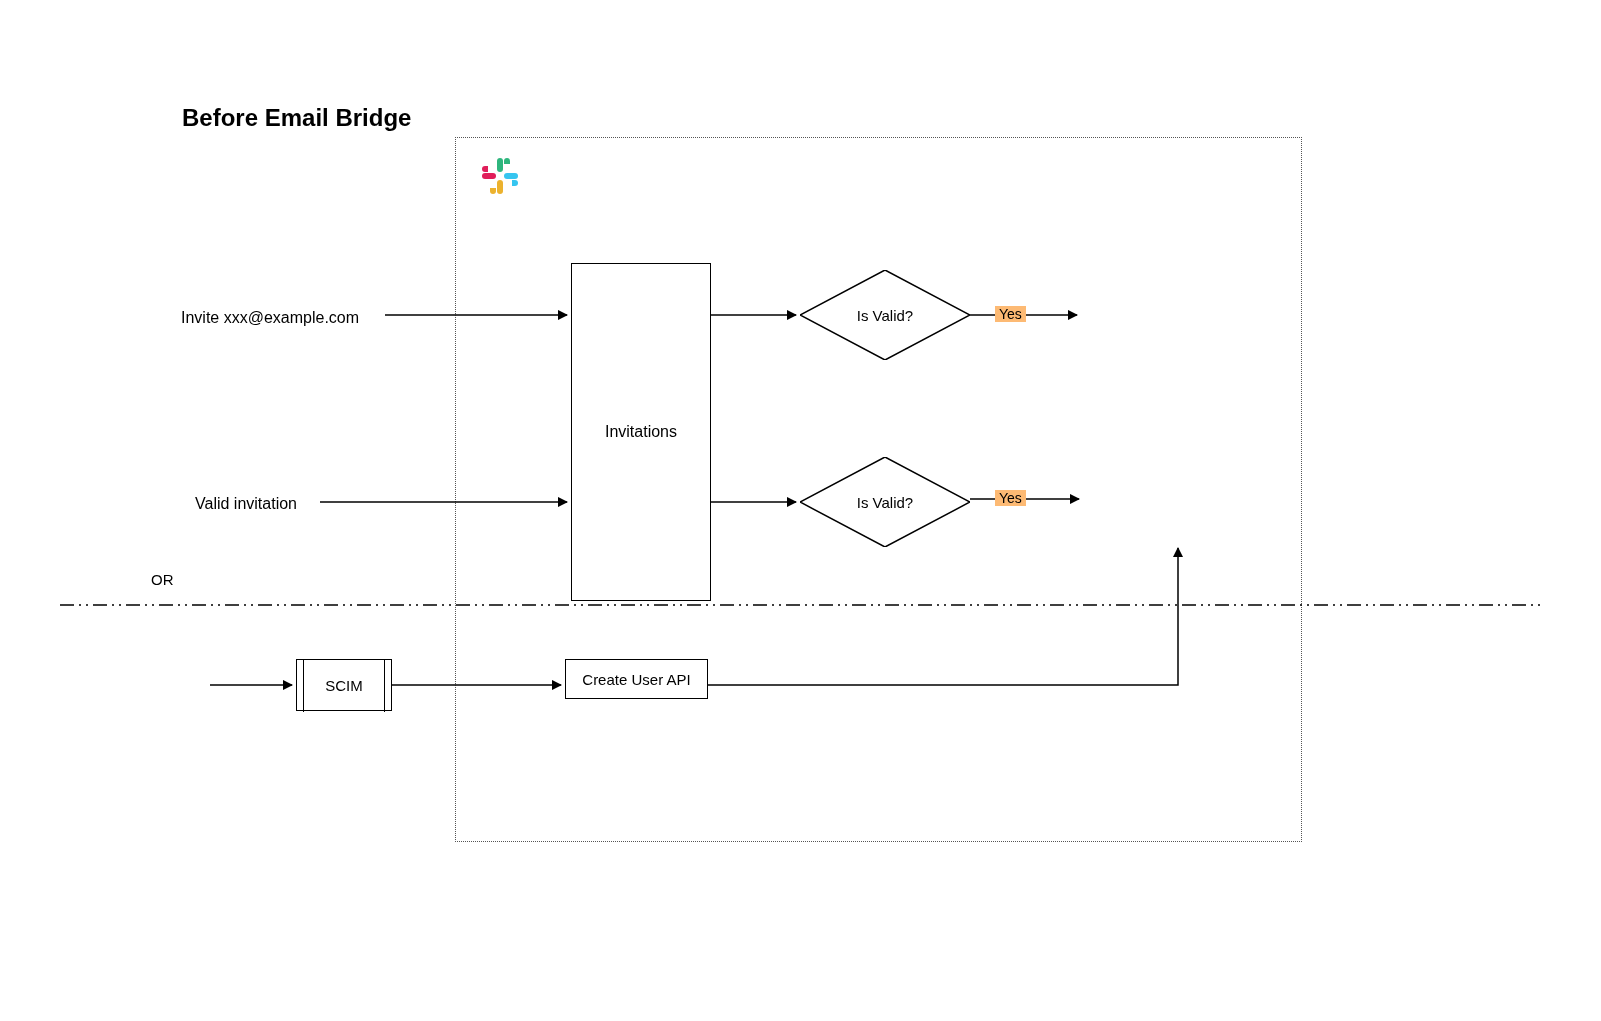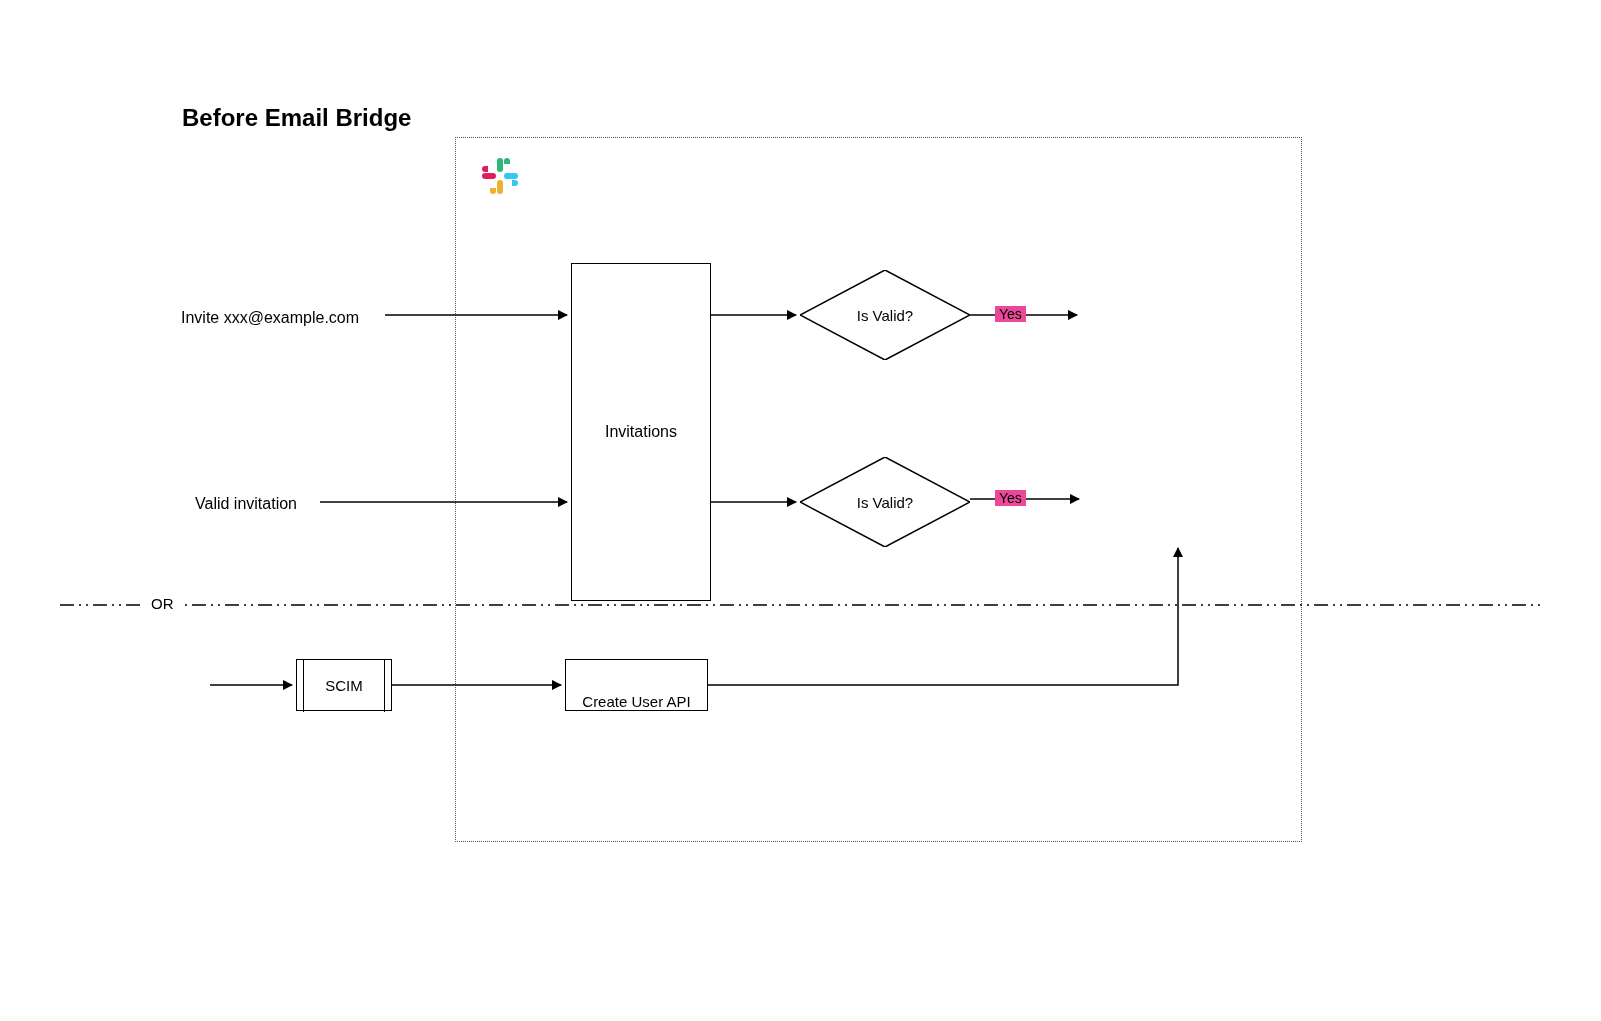--- a/index.html
+++ b/index.html
@@ -60,21 +60,21 @@
     position: absolute;
     overflow: visible;
   }
   .edge line {
     stroke: #000;
     stroke-width: 1.5;
   }
   .edge-label {
     position: absolute;
     font-size: 14px;
-    background: #ec4899;
+    background: #fdba74;
     padding: 0 4px;
   }
   .or-label {
     position: absolute;
     font-size: 15px;
     background: #fff;
     padding: 0 6px;
   }
   
   .doc-stack {
@@ -196,28 +196,28 @@
   <div class="edge-label" style="left:995px; top:306px;">Yes</div>
 
   <svg class="edge" style="left:970px; top:494px; width:117px; height:10px;">
     <line x1="0" y1="5" x2="109" y2="5" marker-end="url(#arrow)"></line>
   </svg>
   <div class="edge-label" style="left:995px; top:490px;">Yes</div>
 
   <svg class="edge" style="left:60px; top:600px; width:1480px; height:12px;">
     <line x1="0" y1="5" x2="1480" y2="5" stroke="#000" stroke-width="1.5" stroke-dasharray="14 5 2 5 2 5"></line>
   </svg>
-  <div class="or-label" style="left:145px; top:595px;">OR</div>
+  <div class="or-label" style="left:145px; top:571px;">OR</div>
 
 
   <div class="scim-box" style="left:296px; top:659px; width:96px; height:52px;">
     <span>SCIM</span>
   </div>
 
-  <div class="process-box small-text" style="left:565px; top:659px; width:143px; height:52px;align-items:flex-end;">
+  <div class="process-box small-text" style="left:565px; top:659px; width:143px; height:40px;">
     <span>Create User API</span>
   </div>
 
   <svg class="edge" style="left:210px; top:680px; width:90px; height:10px;">
     <line x1="0" y1="5" x2="82" y2="5" marker-end="url(#arrow)"></line>
   </svg>
 
   <svg class="edge" style="left:392px; top:680px; width:177px; height:10px;">
     <line x1="0" y1="5" x2="169" y2="5" marker-end="url(#arrow)"></line>
   </svg>

